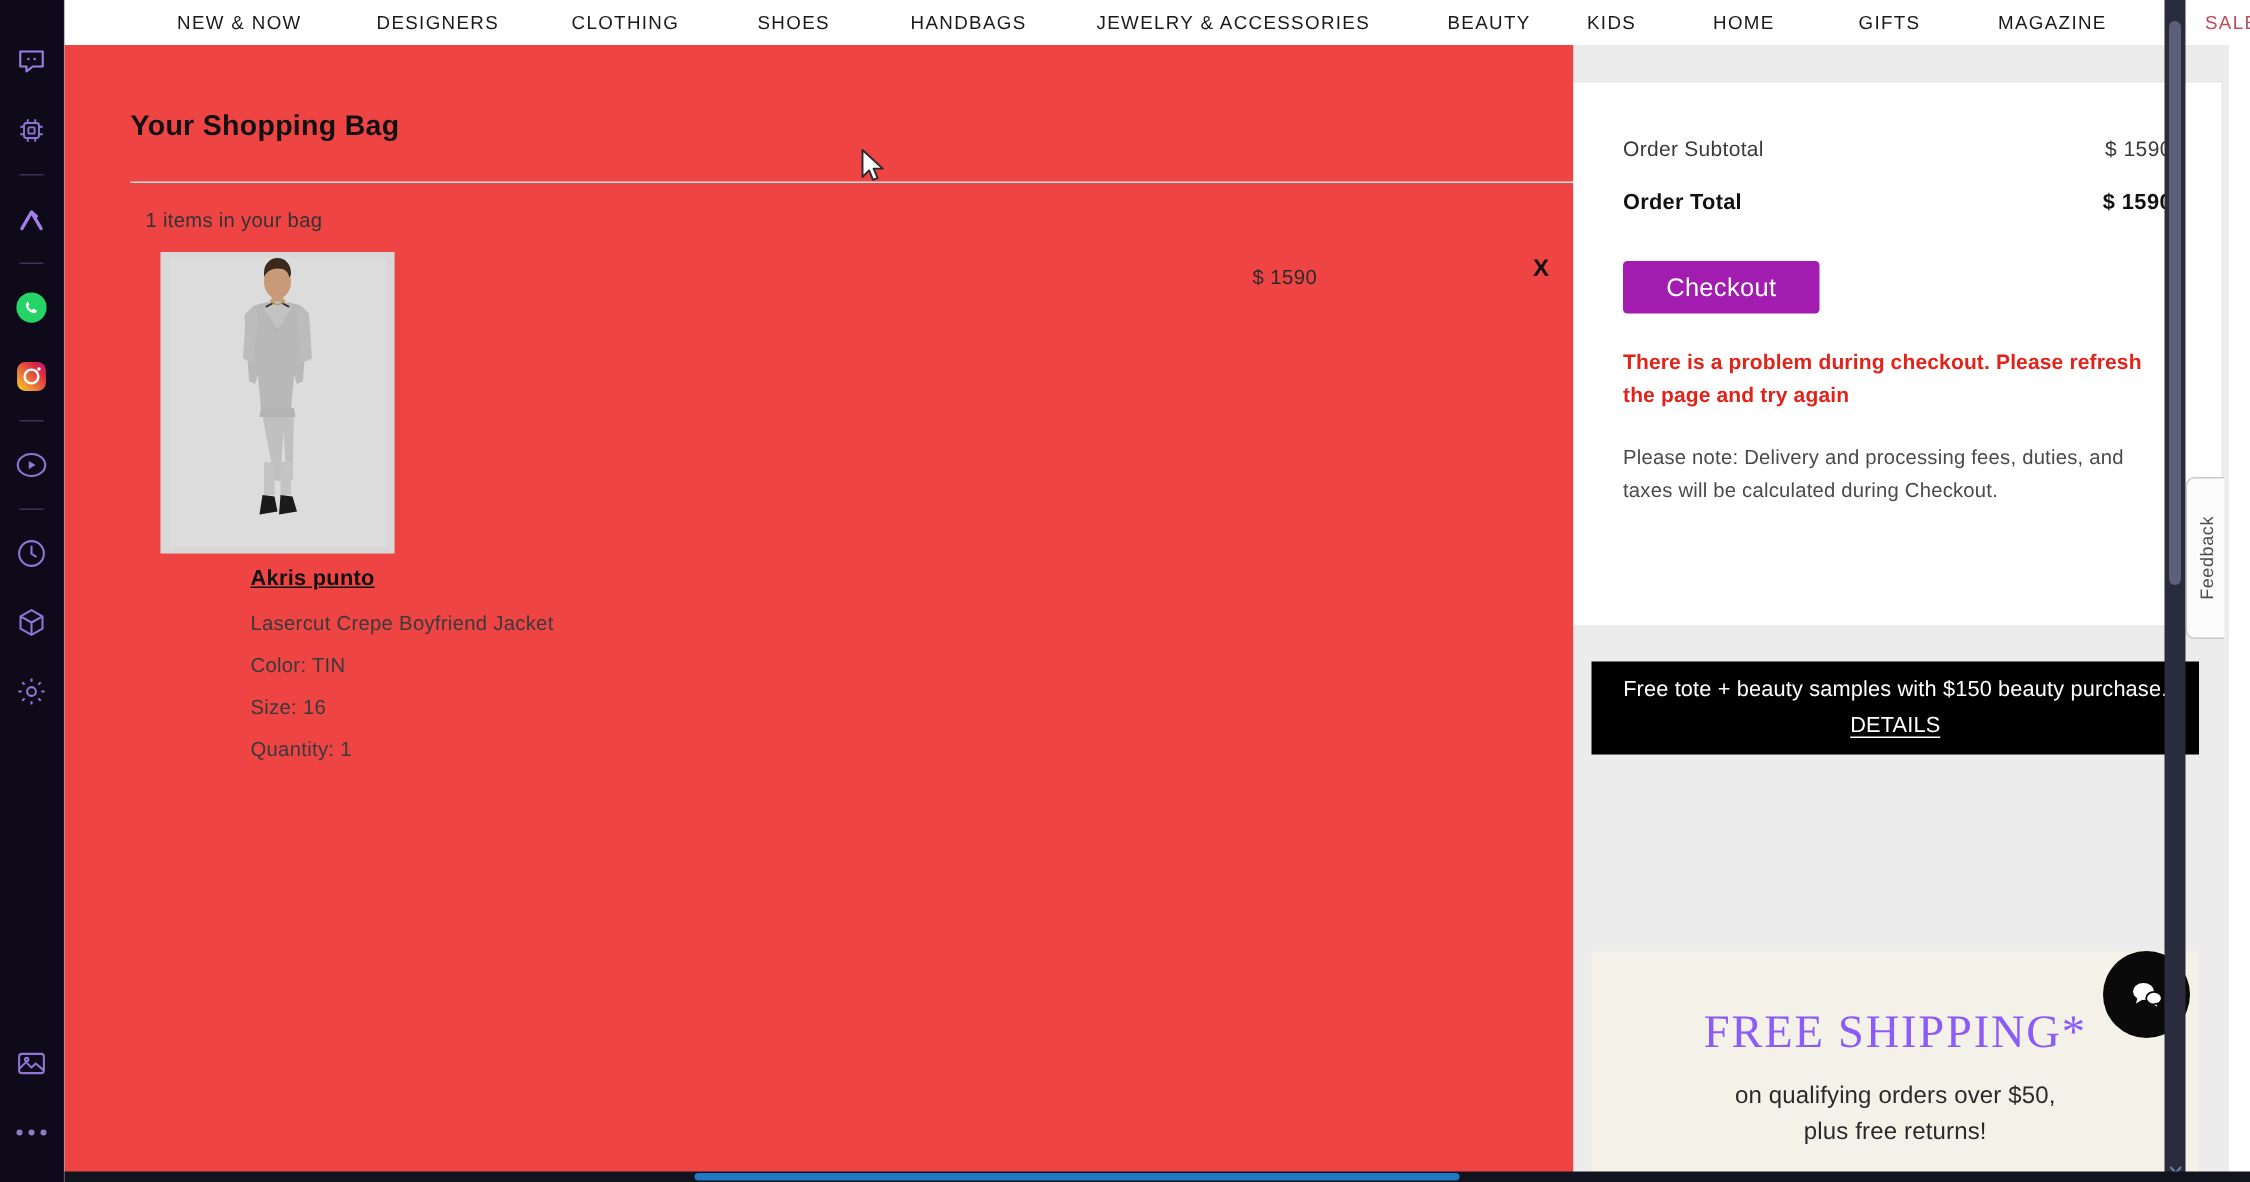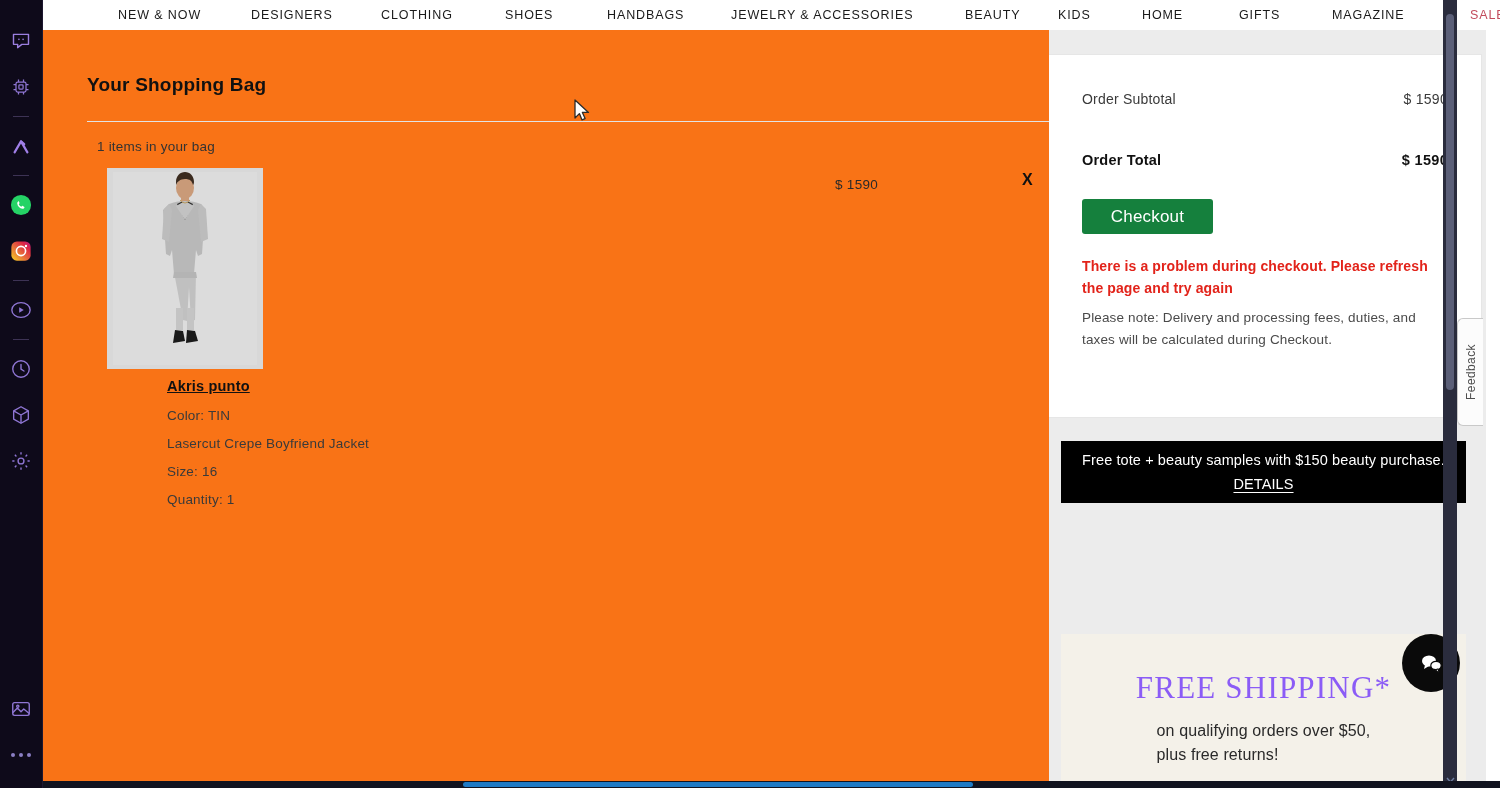--- a/index.html
+++ b/index.html
@@ -59,21 +59,21 @@
     white-space: nowrap;
     cursor: pointer;
     font-family: "Liberation Sans", sans-serif;
   }
   .nav-item.sale { color: #c24b5c; }
 
   
   .content {
     position: absolute; left: 0; top: 30px;
     width: 1006px; height: 758px;
-    background: #f97316;
+    background: #ef4444;
     padding: 0 22px;
   }
   .page-title {
     margin-top: 44px;
     margin-left: 22px;
     font-size: 19px;
     font-weight: bold;
     color: #111;
     letter-spacing: 0.2px;
   }
@@ -144,46 +144,46 @@
     background: #fff;
     padding: 36px 33px 30px 33px;
     border: 1px solid #e6e6e6;
     border-left: none;
   }
   .sum-row {
     display: flex; justify-content: space-between; align-items: flex-end;
   }
   .sum-label { font-size: 14px; color: #3a3a3a; letter-spacing: 0.2px; }
   .sum-value { font-size: 14px; color: #3a3a3a; letter-spacing: 0.3px; }
-  .sum-row.total { margin-top: 45px; }
+  .sum-row.total { margin-top: 20px; }
   .sum-row.total .sum-label,
   .sum-row.total .sum-value { font-weight: bold; color: #111; font-size: 14.5px; }
 
   .checkout-btn {
     display: block;
     margin-top: 31px;
     width: 131px; height: 35px;
-    background: #15803d; color: #fff;
+    background: #a21caf; color: #fff;
     border: none; border-radius: 3px;
     font-size: 17px;
     font-family: "Liberation Sans", sans-serif;
     cursor: pointer;
     letter-spacing: 0.2px;
   }
   .error-msg {
     margin-top: 22px;
     font-size: 14px;
     font-weight: bold;
     color: #e2231a;
     line-height: 1.55;
     width: 365px;
     letter-spacing: 0.1px;
   }
   .note-msg {
-    margin-top: 8px;
+    margin-top: 20px;
     font-size: 13.5px;
     color: #4a4a4a;
     line-height: 1.62;
     width: 355px;
     letter-spacing: 0.15px;
   }
 
   
   .promo-banner {
     position: absolute; left: 12px; top: 411px;
@@ -211,21 +211,21 @@
     font-family: "Liberation Serif", serif;
     font-size: 31px;
     letter-spacing: 1.2px;
     color: #8b5cf6;
     margin-top: 14px;
   }
   .ship-sub {
     margin-top: 13px;
     font-size: 16px;
     color: #2a2a2a;
-    text-align: left;
+    text-align: center;
     line-height: 1.45;
     letter-spacing: 0.1px;
   }
 
   
   .chat-fab {
     position: absolute; left: 1359px; top: 634px;
     width: 58px; height: 58px;
     border-radius: 50%;
     background: #0a0a0a;
@@ -446,22 +446,22 @@
 
             <path d="M68 162l8 1 2 10-12 2z" fill="#1a1a1a"></path>
             <path d="M80 162l8 1 3 10-12 2z" fill="#1a1a1a"></path>
 
             <path d="M73 32q5 6 10 0" fill="none" stroke="#b89a5c" stroke-width="1"></path>
           </svg>
         </div>
 
         <div class="item-info">
           <a class="brand" href="#">Akris punto</a>
+          <div class="prod-line">Lasercut Crepe Boyfriend Jacket</div>
           <div class="prod-line">Color: TIN</div>
-          <div class="prod-line">Lasercut Crepe Boyfriend Jacket</div>
           <div class="prod-line">Size: 16</div>
           <div class="prod-line">Quantity: 1</div>
         </div>
 
         <div class="price">$ 1590</div>
         <div class="remove-x">X</div>
       </div>
     </div>
 
     <div class="summary-col">

